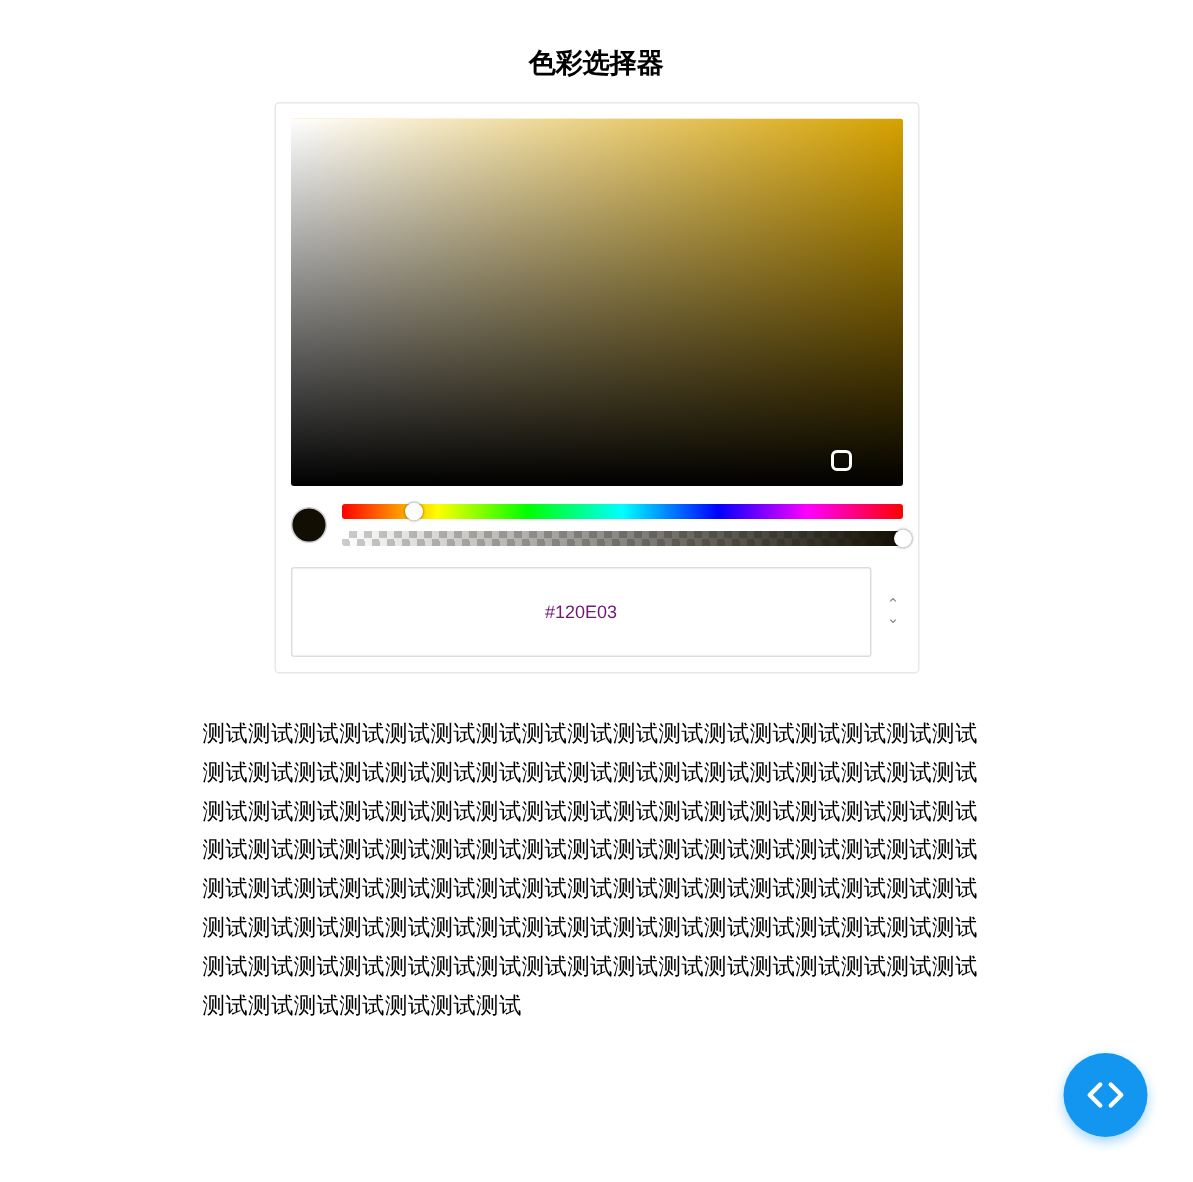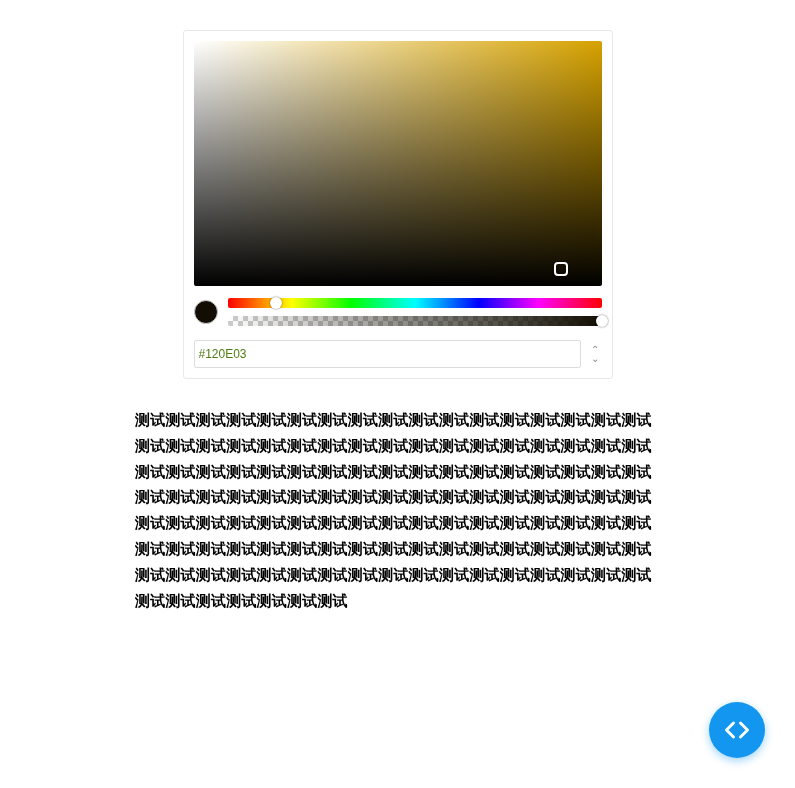--- a/index.html
+++ b/index.html
@@ -103,26 +103,26 @@
   align-items: center;
   gap: 8px;
   margin-top: 14px;
 }
 .hex-col {
   flex: 1;
   text-align: center;
 }
 .hex-input {
   width: 100%;
-  text-align: left;
+  text-align: center;
   border: 1px solid #ddd;
   border-radius: 2px;
-  padding: 6px 4px;
+  padding: 22px 4px;
   font-size: 12px;
-  color: #4d7c0f;
+  color: #701a75;
   outline: none;
 }
 .hex-label {
   font-size: 11px;
   color: #aaa;
   margin-top: 6px;
   letter-spacing: 0.5px;
 }
 .mode-toggle {
   display: flex;
@@ -133,21 +133,20 @@
   cursor: pointer;
   padding: 4px 2px;
 }
 .paragraph {
   margin: 28px 135px 0 135px;
   font-size: 15px;
   line-height: 1.72;
   color: #000;
   letter-spacing: 0.2px;
   word-break: break-all;
-  font-weight: bold;
 }
 .fab {
   position: absolute;
   right: 30px;
   bottom: 30px;
   width: 56px;
   height: 56px;
   background: #1296f0;
   border-radius: 50%;
   display: flex;
@@ -155,20 +154,21 @@
   justify-content: center;
   cursor: pointer;
   box-shadow: 0 3px 8px rgba(18,150,240,.4);
 }
 .fab svg { width: 28px; height: 28px; }
 </style>
 </head>
 <body>
 
 <div class="container">
+  <div class="title">色彩选择器</div>
 
   <div class="picker-panel">
     <div class="sat-area">
       <div class="sat-cursor"></div>
     </div>
 
     <div class="controls">
       <div class="swatch"></div>
       <div class="slider-col">
         <div class="slider hue-bar">

